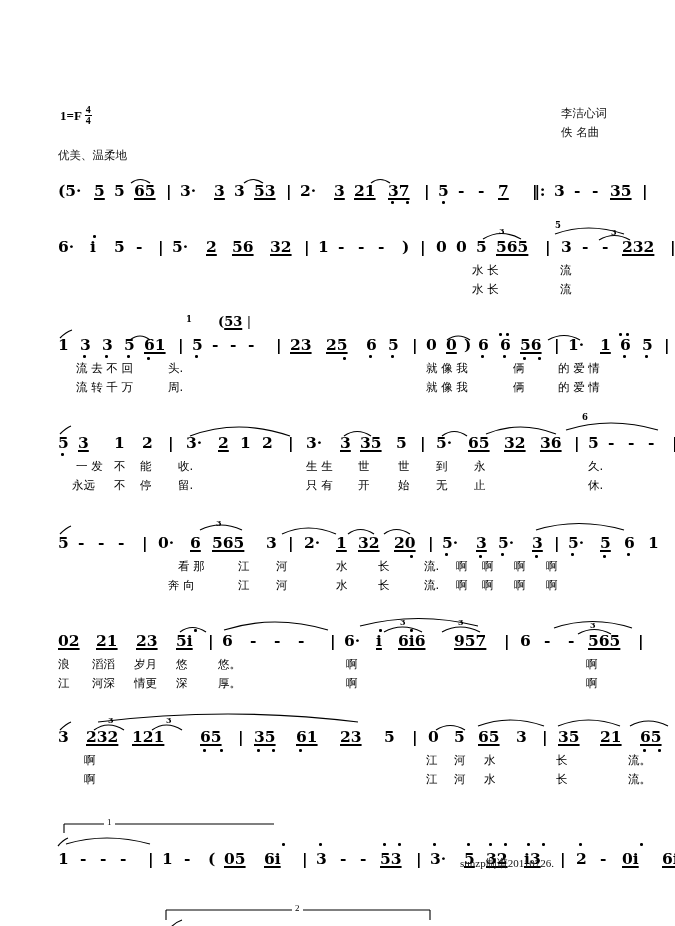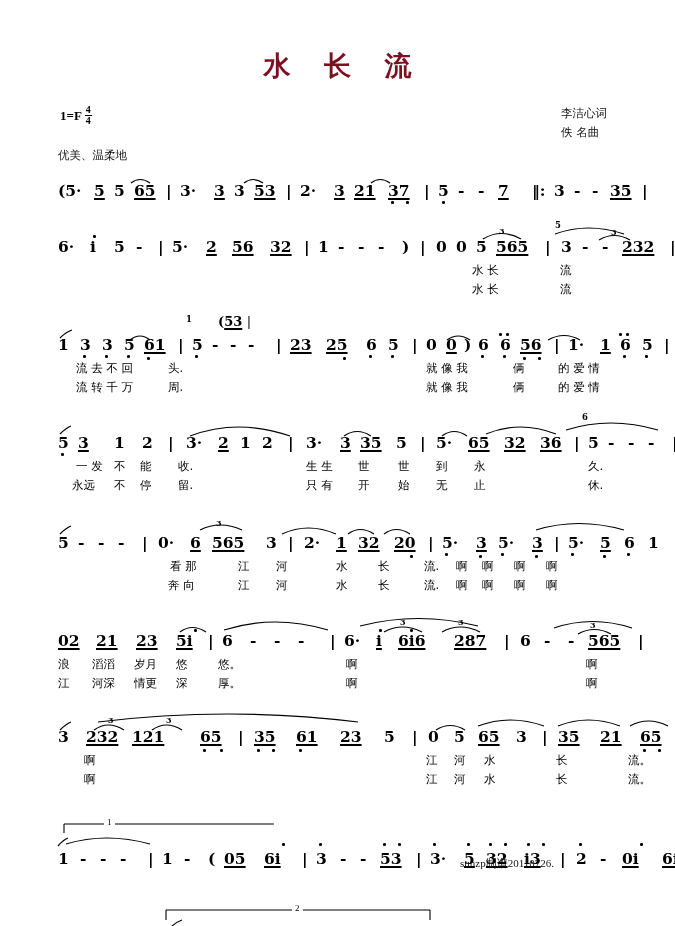--- a/index.html
+++ b/index.html
@@ -172,21 +172,20 @@
     position: absolute;
     font-size: 9px;
     font-family: "Liberation Serif", serif;
   }
 </style>
 </head>
 <body>
 
 <div id="page" style="background: rgb(255, 255, 255);">
 
-  <div id="title" style="color: rgb(122, 16, 32);">水 长 流</div>
 
   <div id="key-sig">
     <span>1=F</span>
     <span class="frac">
       <span class="num">4</span>
       <span class="den">4</span>
     </span>
   </div>
 
   <div id="credits">
@@ -463,21 +462,21 @@
         <span class="tok" style="left:510px;">5·</span>
         <span class="od" style="left:513px;bottom:0px;"></span>
         <span class="tok beam" style="left:542px;">5</span>
         <span class="od" style="left:545px;bottom:-2px;"></span>
         <span class="tok" style="left:566px;">6</span>
         <span class="od" style="left:569px;bottom:0px;"></span>
         <span class="tok" style="left:590px;">1</span>
         <span class="tok" style="left:616px;">|</span>
       </div>
       <div class="lyricrow">
-        <span class="ly" style="left:112px;">看 那</span>
+        <span class="ly" style="left:120px;">看 那</span>
         <span class="ly" style="left:180px;">江</span>
         <span class="ly" style="left:218px;">河</span>
         <span class="ly" style="left:278px;">水</span>
         <span class="ly" style="left:320px;">长</span>
         <span class="ly" style="left:366px;">流.</span>
         <span class="ly" style="left:398px;">啊</span>
         <span class="ly" style="left:424px;">啊</span>
         <span class="ly" style="left:456px;">啊</span>
         <span class="ly" style="left:488px;">啊</span>
       </div>
@@ -518,21 +517,21 @@
         <span class="tok" style="left:164px;">6</span>
         <span class="tok" style="left:192px;">-</span>
         <span class="tok" style="left:216px;">-</span>
         <span class="tok" style="left:240px;">-</span>
         <span class="tok" style="left:272px;">|</span>
         <span class="tok" style="left:286px;">6·</span>
         <span class="tok beam" style="left:318px;">i</span>
         <span class="ou" style="left:321px;bottom:22px;"></span>
         <span class="tok beam" style="left:340px;">6i6</span>
         <span class="ou" style="left:352px;bottom:22px;"></span>
-        <span class="tok beam" style="left:396px;">287</span>
+        <span class="tok beam" style="left:396px;">957</span>
         <span class="tok" style="left:446px;">|</span>
         <span class="tok" style="left:462px;">6</span>
         <span class="tok" style="left:486px;">-</span>
         <span class="tok" style="left:510px;">-</span>
         <span class="tok beam" style="left:530px;">565</span>
         <span class="tok" style="left:580px;">|</span>
       </div>
       <div class="lyricrow">
         <span class="ly" style="left:0px;">浪</span>
         <span class="ly" style="left:34px;">滔滔</span>

